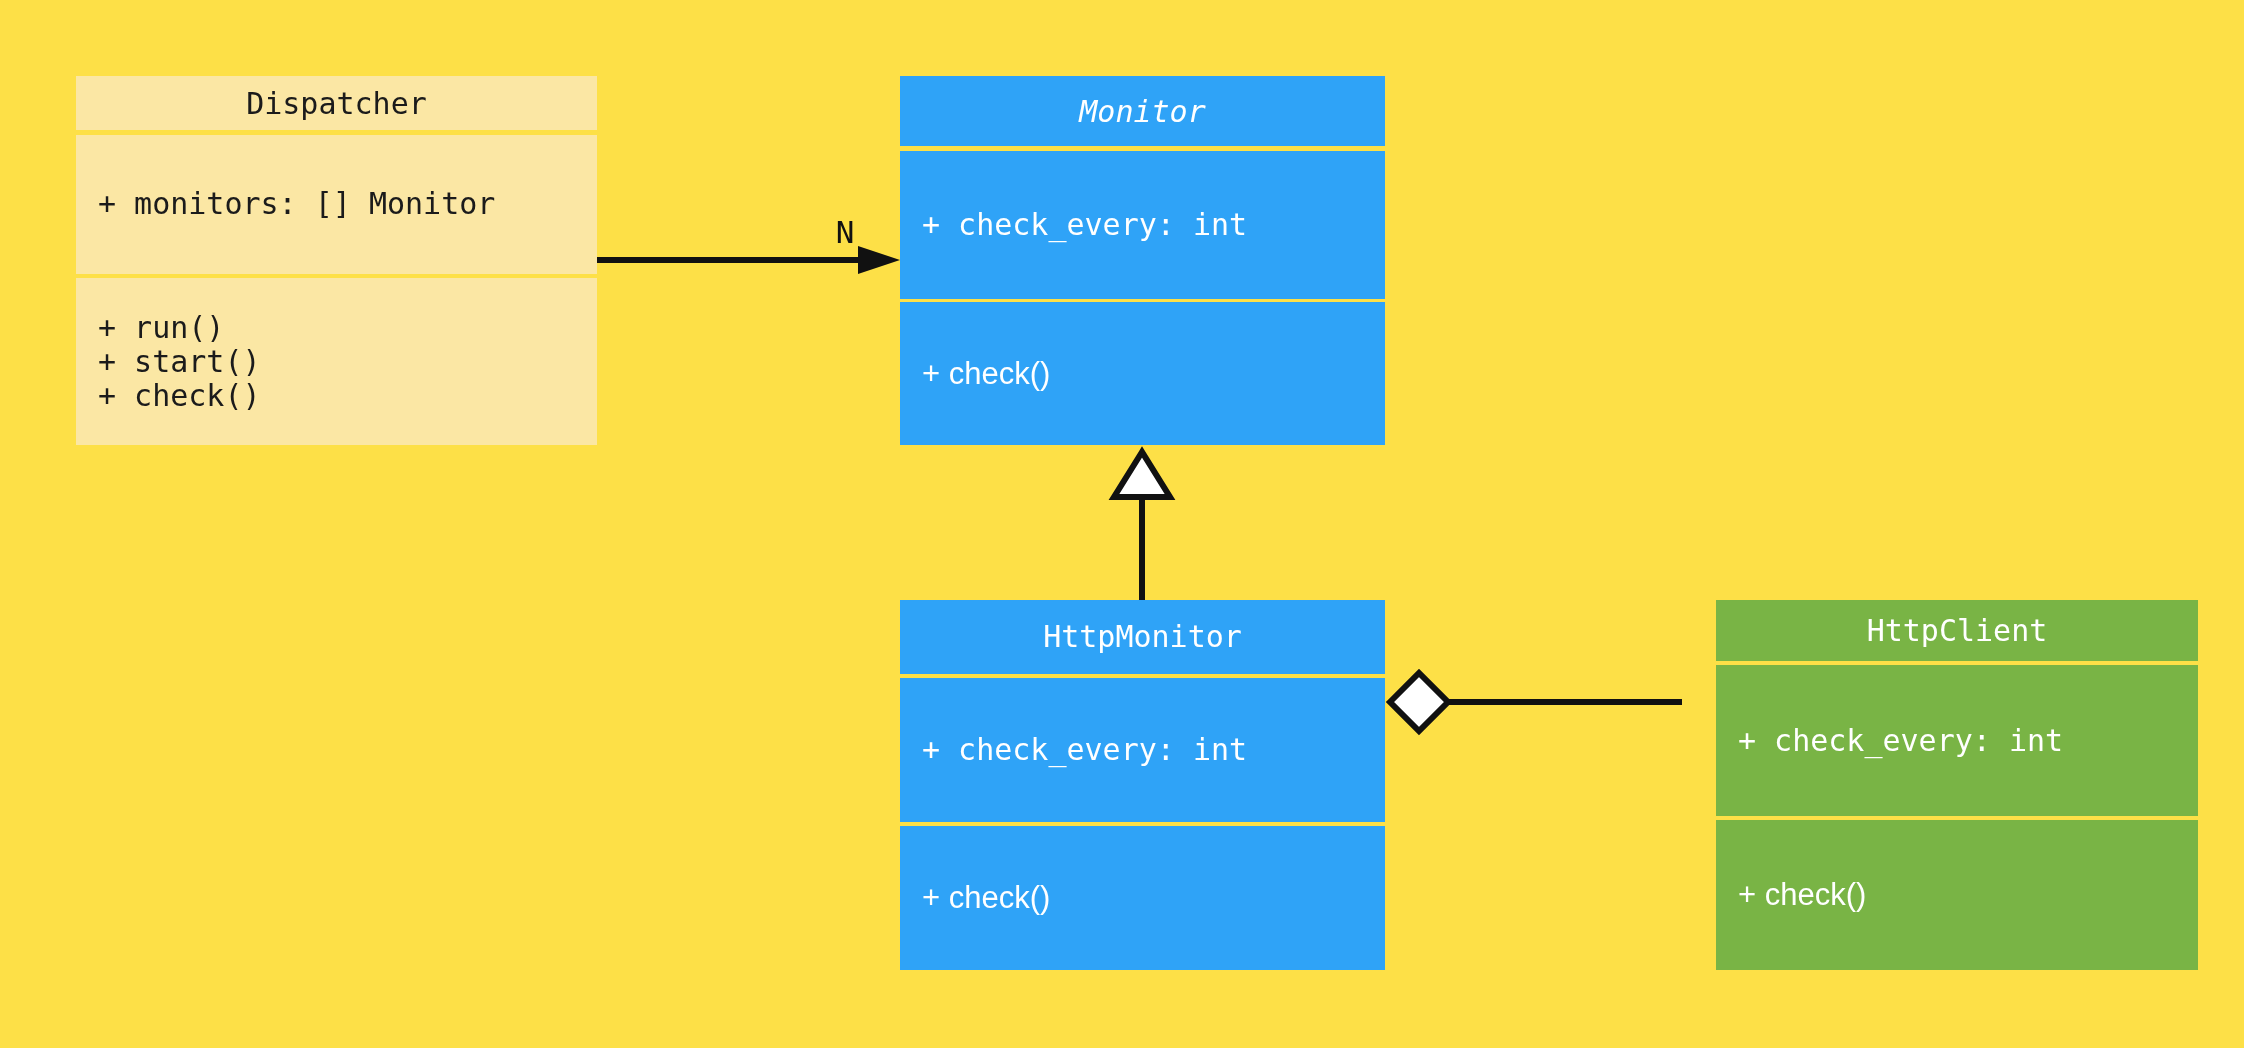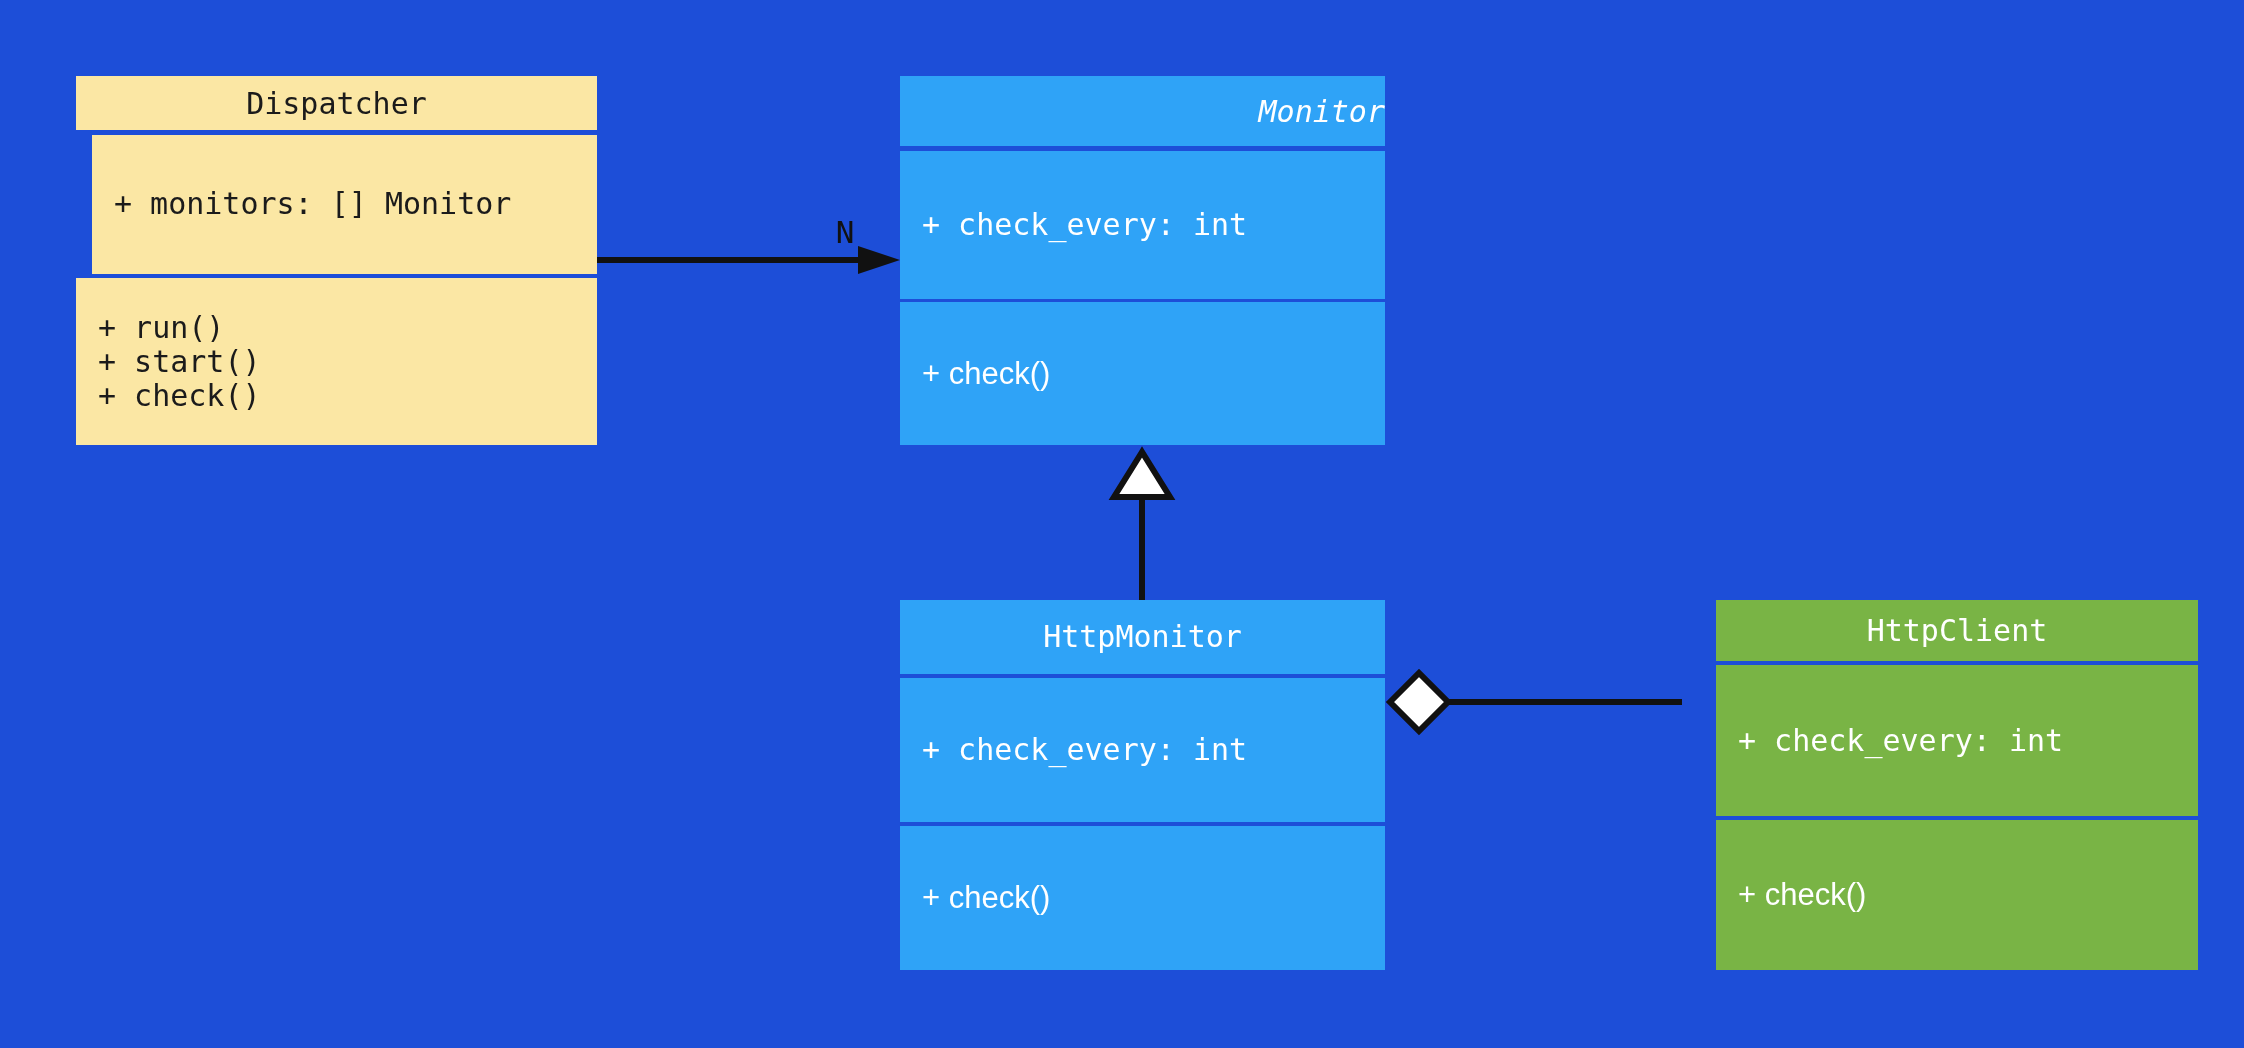--- a/index.html
+++ b/index.html
@@ -4,21 +4,21 @@
 <style>
   html, body {
     margin: 0;
     padding: 0;
     background: #ffffff;
   }
   #canvas {
     position: relative;
     width: 2244px;
     height: 1048px;
-    background: #1d4ed8;
+    background: #fde047;
     overflow: hidden;
     font-family: "DejaVu Sans Mono", monospace;
   }
   .uml-class {
     position: absolute;
     display: flex;
     flex-direction: column;
   }
   .uml-section {
     box-sizing: border-box;
@@ -47,25 +47,25 @@
   .gap5 { height: 5px; }
 
   
   .c-yellow .uml-section { background: #fbe7a4; color: #1b1b1b; }
   .c-blue   .uml-section { background: #2fa3f7; color: #ffffff; }
   .c-green  .uml-section { background: #79b445; color: #ffffff; }
 
   
   #cls-dispatcher  { left: 76px;   top: 76px;  width: 521px; height: 369px; }
   #cls-dispatcher .uml-title   { height: 59px; }
-  #cls-dispatcher .sec-attrs   { height: 152px; margin-left: 16px; }
+  #cls-dispatcher .sec-attrs   { height: 152px; }
   #cls-dispatcher .sec-methods { height: 182px; }
 
   #cls-monitor     { left: 900px;  top: 76px;  width: 485px; height: 369px; }
-  #cls-monitor .uml-title   { height: 73px; align-items: flex-end; }
+  #cls-monitor .uml-title   { height: 73px; }
   #cls-monitor .sec-attrs   { height: 153px; }
   #cls-monitor .sec-methods { height: 148px; }
 
   #cls-httpmonitor { left: 900px;  top: 600px; width: 485px; height: 370px; }
   #cls-httpmonitor .uml-title   { height: 77px; }
   #cls-httpmonitor .sec-attrs   { height: 151px; }
   #cls-httpmonitor .sec-methods { height: 150px; }
 
   #cls-httpclient  { left: 1708px; top: 600px; width: 482px; height: 370px; padding-left: 8px; }
   #cls-httpclient .uml-title   { height: 61px; }

